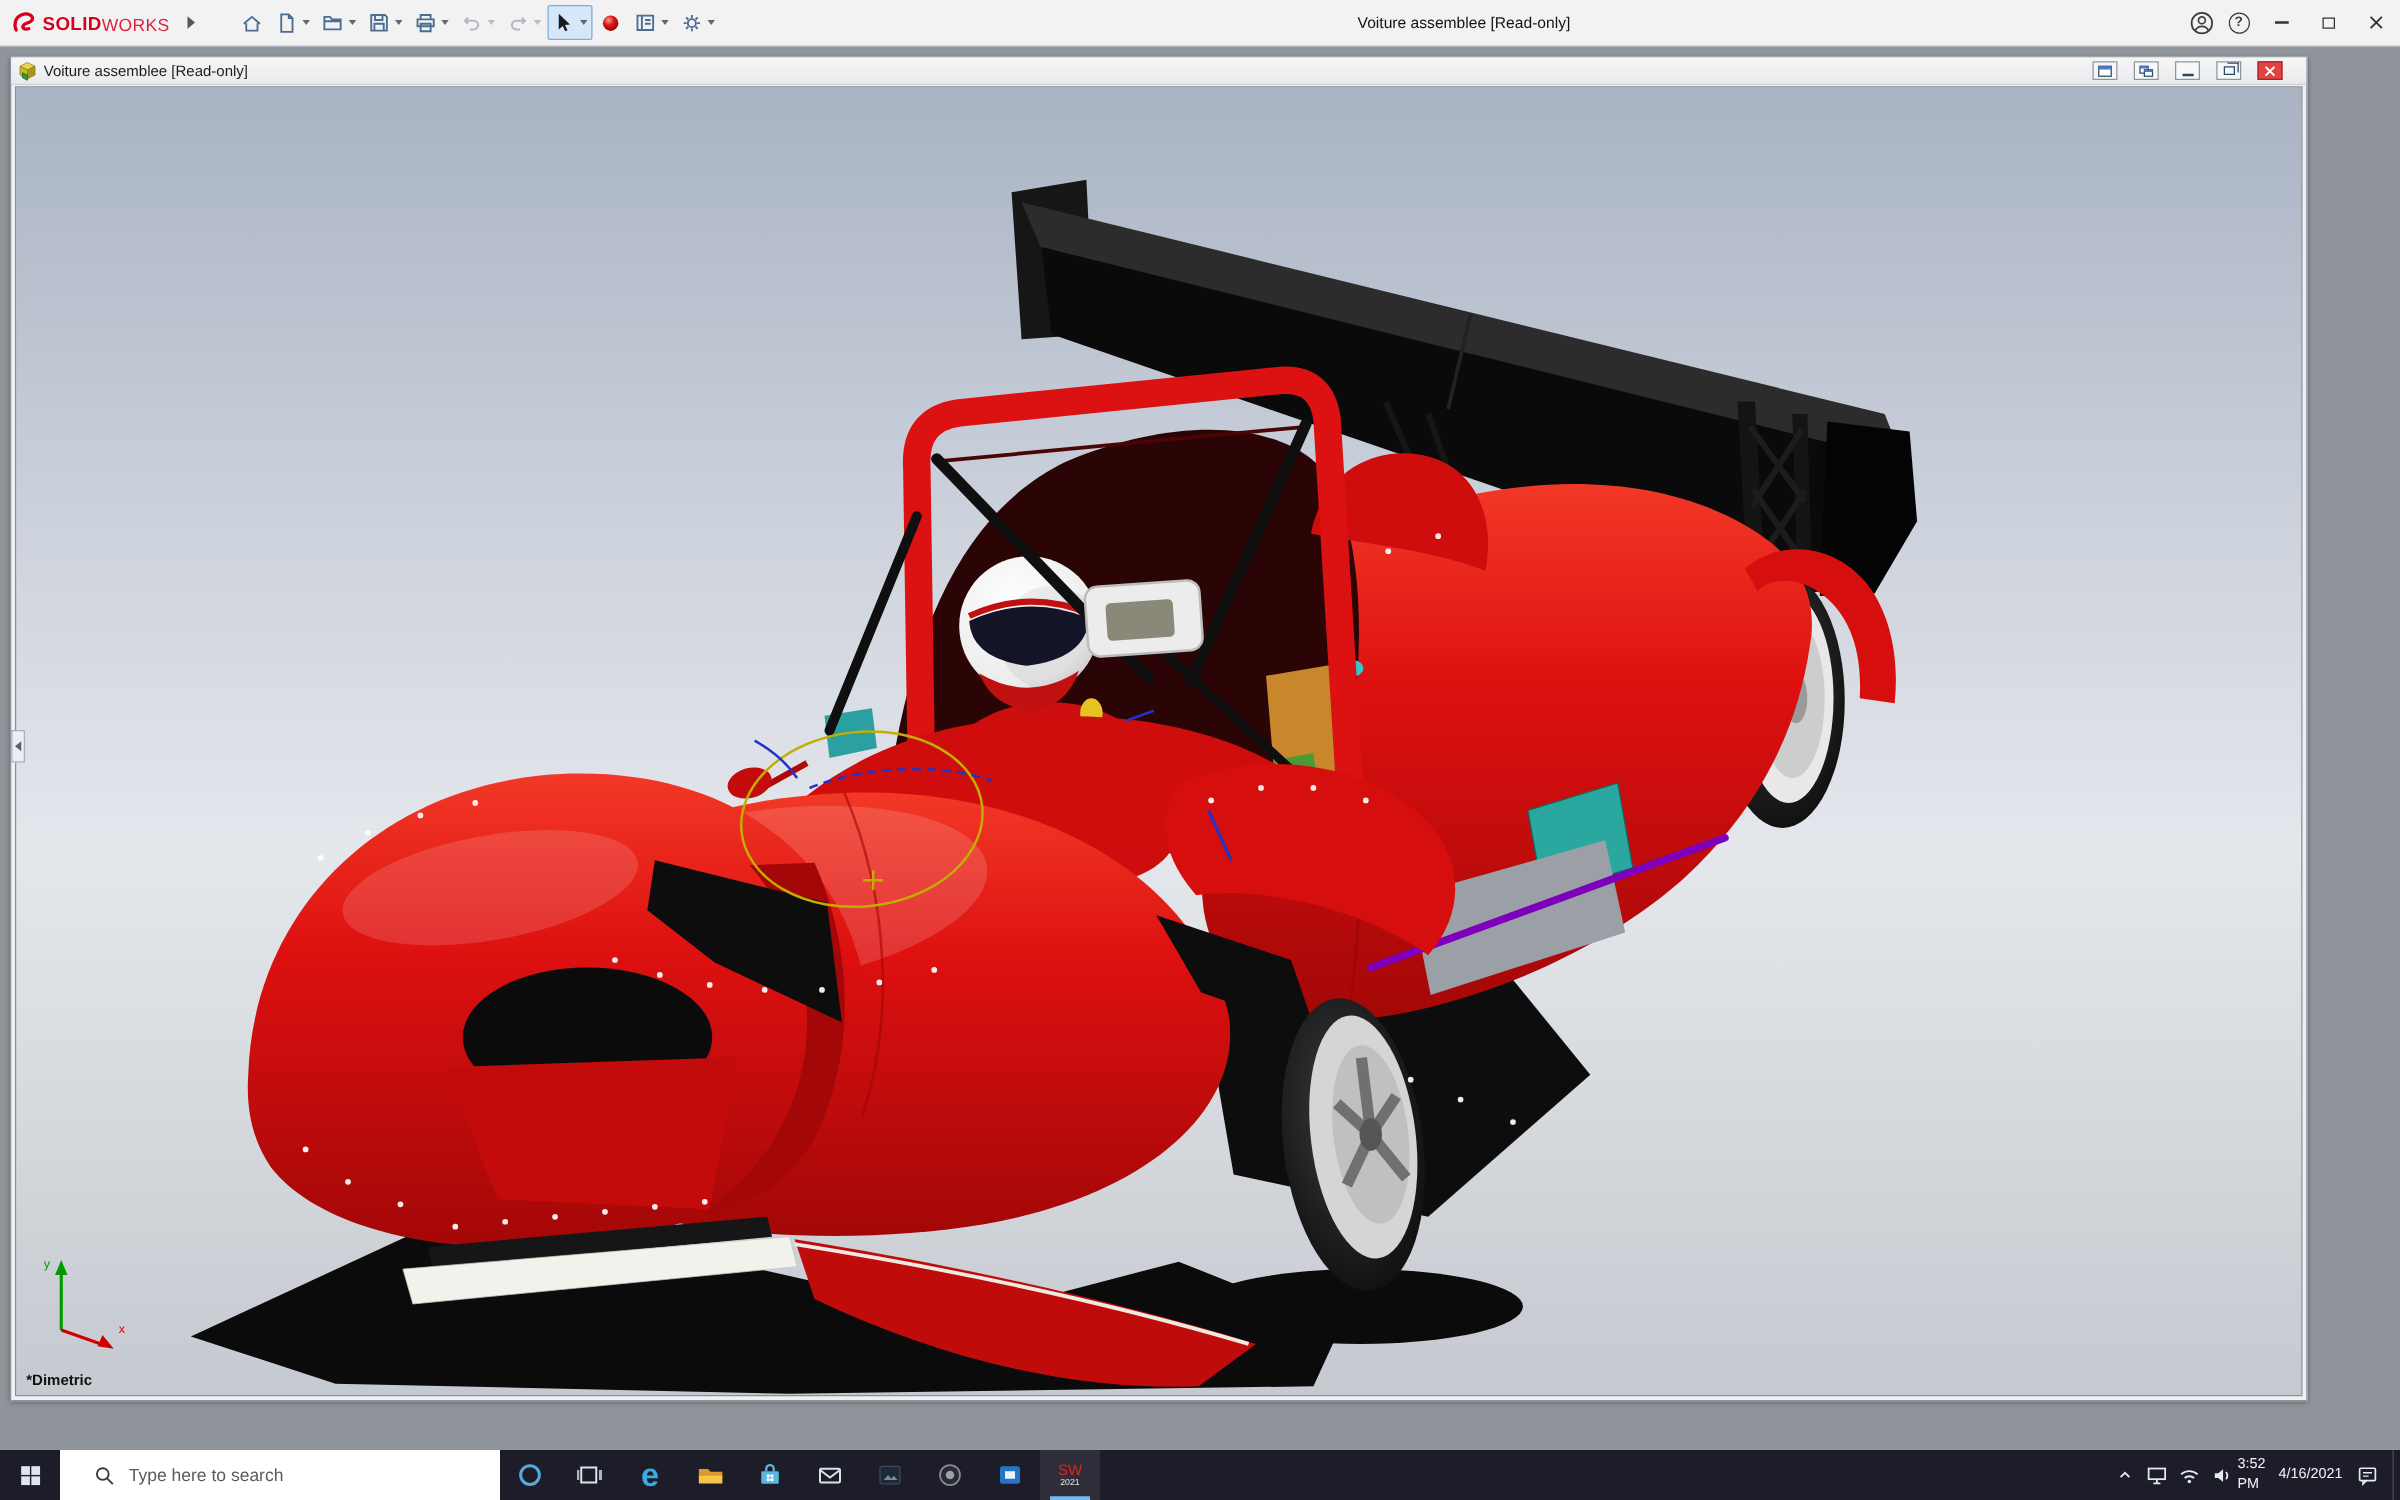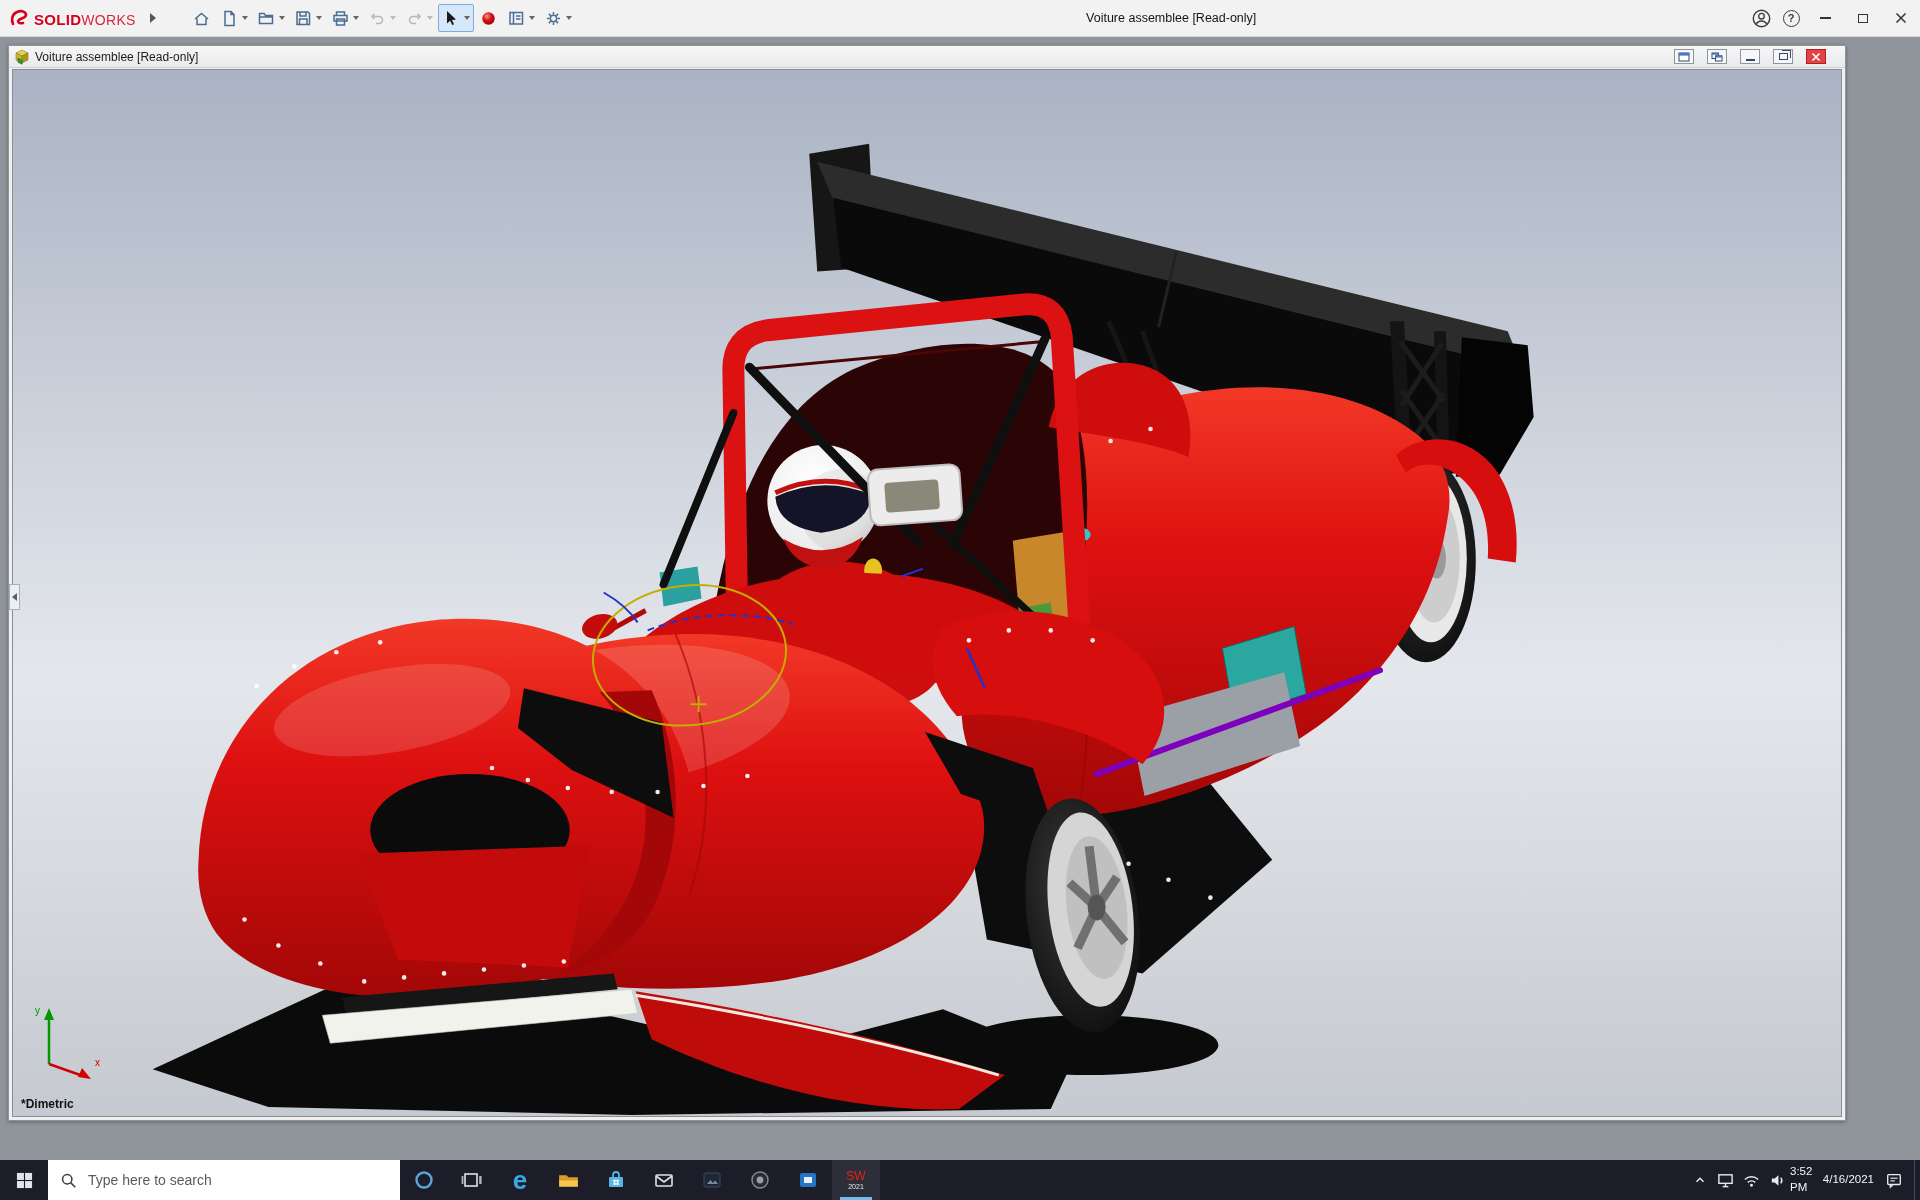--- a/index.html
+++ b/index.html
@@ -51,21 +51,21 @@
   .view-label{position:absolute;left:8px;bottom:5px;font-size:12px;font-weight:bold;color:#111;}
   .triad{position:absolute;left:14px;bottom:30px;}
   .collapse-tab{position:absolute;left:0px;top:538px;width:11px;height:26px;background:#eceff2;
                 border:1px solid #aab0b8;display:flex;align-items:center;justify-content:center;z-index:5;}
   .collapse-glyph{width:0;height:0;border-top:4px solid transparent;border-bottom:4px solid transparent;
                   border-right:5px solid #5a6068;}
 
   
   .taskbar{position:absolute;left:0;right:0;bottom:0;height:40px;background:#1d1d2a;display:flex;align-items:stretch;color:#e8ebf0;}
   .startbtn{width:48px;display:flex;align-items:center;justify-content:center;}
-  .searchbox{width:352px;background:#ffffff;display:flex;align-items:center;padding-left:12px;gap:9px;}
+  .searchbox{width:352px;background:#ffffff;display:flex;align-items:center;padding-left:27px;gap:9px;}
   .searchbox input{border:none;outline:none;font-size:14px;color:#444;width:260px;background:transparent;
                    font-family:"Liberation Sans",sans-serif;}
   .searchbox input::placeholder{color:#5a5a5a;opacity:1;}
   .tbicon{width:48px;display:flex;align-items:center;justify-content:center;position:relative;}
   .tbicon.active{background:rgba(255,255,255,.08);}
   .tbicon.active:after{content:"";position:absolute;left:8px;right:8px;bottom:0;height:3px;background:#76b9ed;}
   .edge-e{color:#35abe2;font-weight:bold;font-size:26px;line-height:1;font-family:"Liberation Sans",sans-serif;}
   .swbadge{display:flex;flex-direction:column;align-items:center;line-height:1;}
   .sw-top{color:#e2231a;font-weight:normal;font-size:12px;}
   .sw-sub{color:#e8e8e8;font-size:7px;margin-top:1px;}

